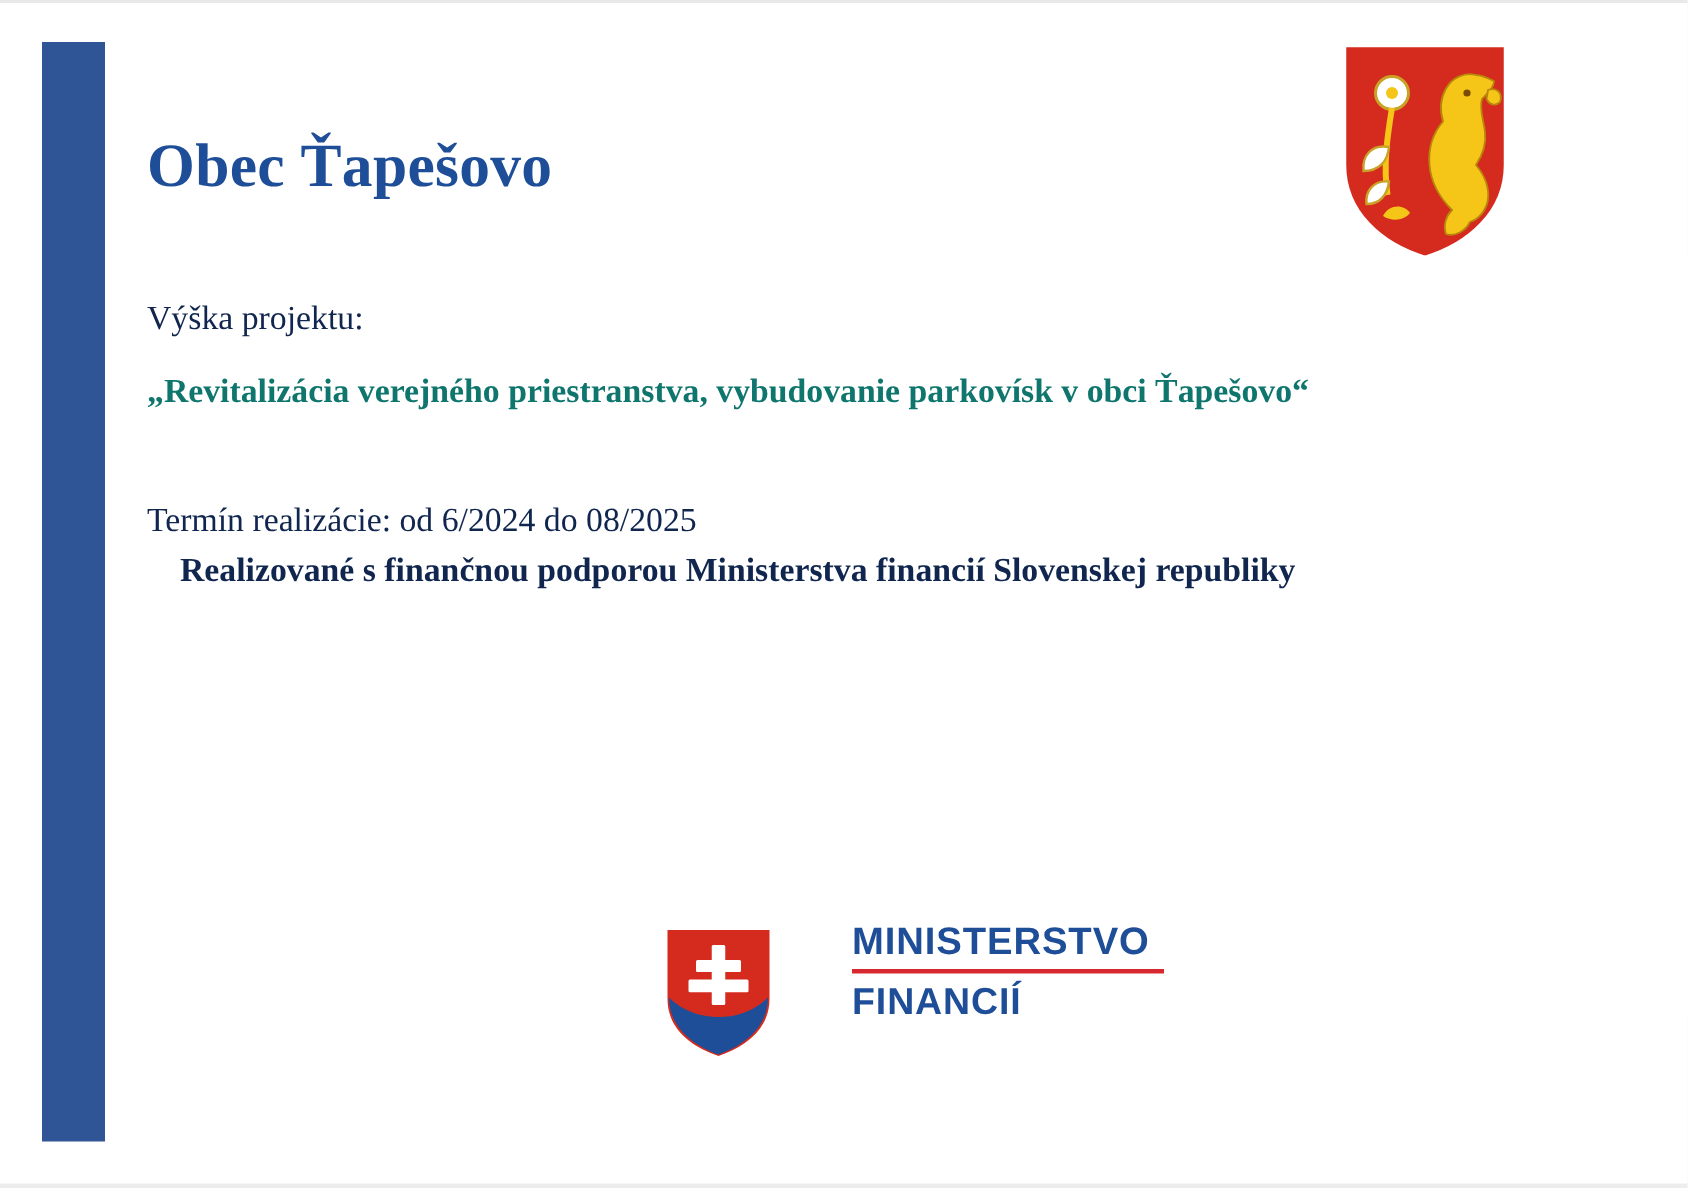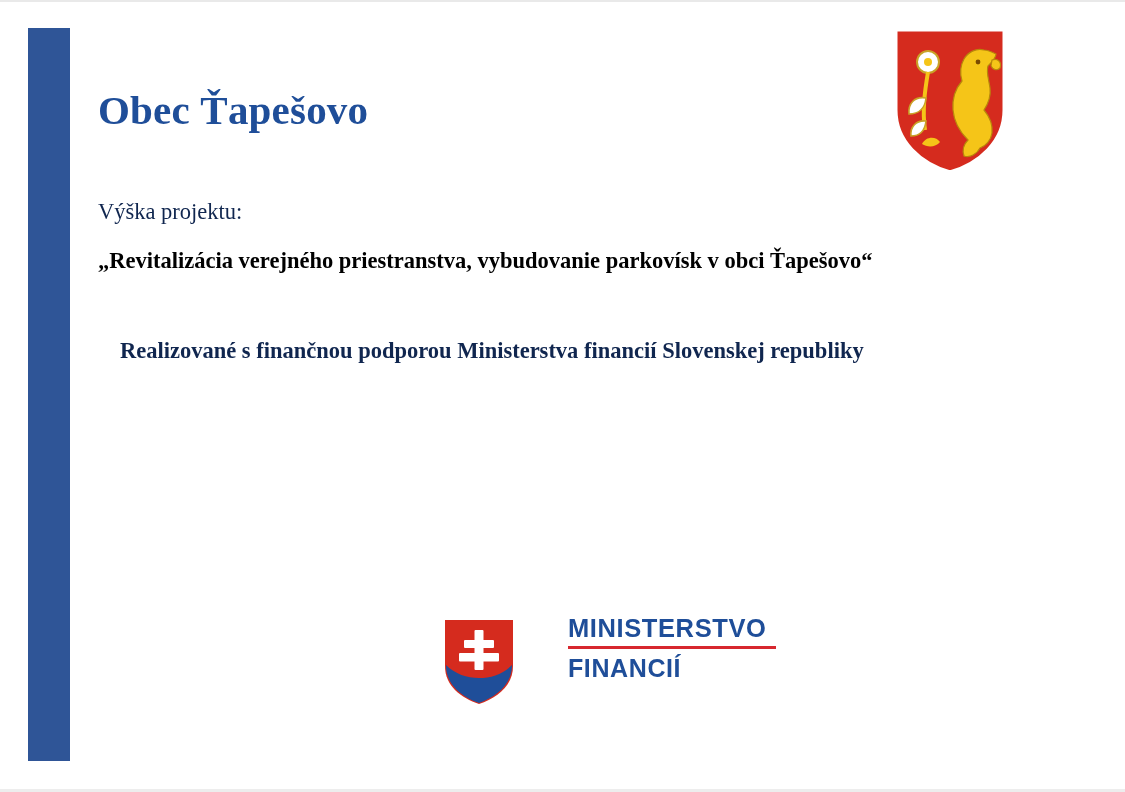--- a/index.html
+++ b/index.html
@@ -78,35 +78,34 @@
     margin-top: 62px;
     font-size: 22.5px;
     color: #10264f;
     line-height: 1.3;
   }
 
   .project-name {
     margin-top: 20px;
     font-size: 22.5px;
     font-weight: bold;
-    color: #000000;
+    color: #0f766e;
     line-height: 1.3;
   }
 
   .facts {
     margin-top: 54px;
   }
   .fact {
     font-size: 22.5px;
     color: #10264f;
     line-height: 1.55;
   }
 
   .support-line {
-    margin-top: 60px;
     margin-left: 22px;
     font-size: 22.5px;
     font-weight: bold;
     color: #10264f;
     line-height: 1.3;
   }
 
   
   .ministry-logo {
     position: absolute;
@@ -188,20 +187,21 @@
 
   <div class="content">
 
     <h1 class="village-title">Obec Ťapešovo</h1>
 
     <div class="label-line">Výška projektu:</div>
 
     <div class="project-name">„Revitalizácia verejného priestranstva, vybudovanie parkovísk v obci Ťapešovo“</div>
 
     <div class="facts">
+      <div class="fact">Termín realizácie: od 6/2024 do 08/2025</div>
     </div>
 
     <div class="support-line">Realizované s finančnou podporou Ministerstva financií Slovenskej republiky</div>
   </div>
 
   <div class="ministry-logo">
     <div class="ministry-shield">
       <svg viewBox="0 0 72 88" width="72" height="88" xmlns="http://www.w3.org/2000/svg">
         <path d="M2,2 L70,2 L70,48 C70,68 54,80 36,86 C18,80 2,68 2,48 Z" fill="#d52b1e"></path>
         <path d="M3,47 C12,56 24,60 36,60 C48,60 60,56 69,47 C69,67 53,79 36,85 C19,79 3,67 3,47 Z" fill="#1f4e99"></path>

